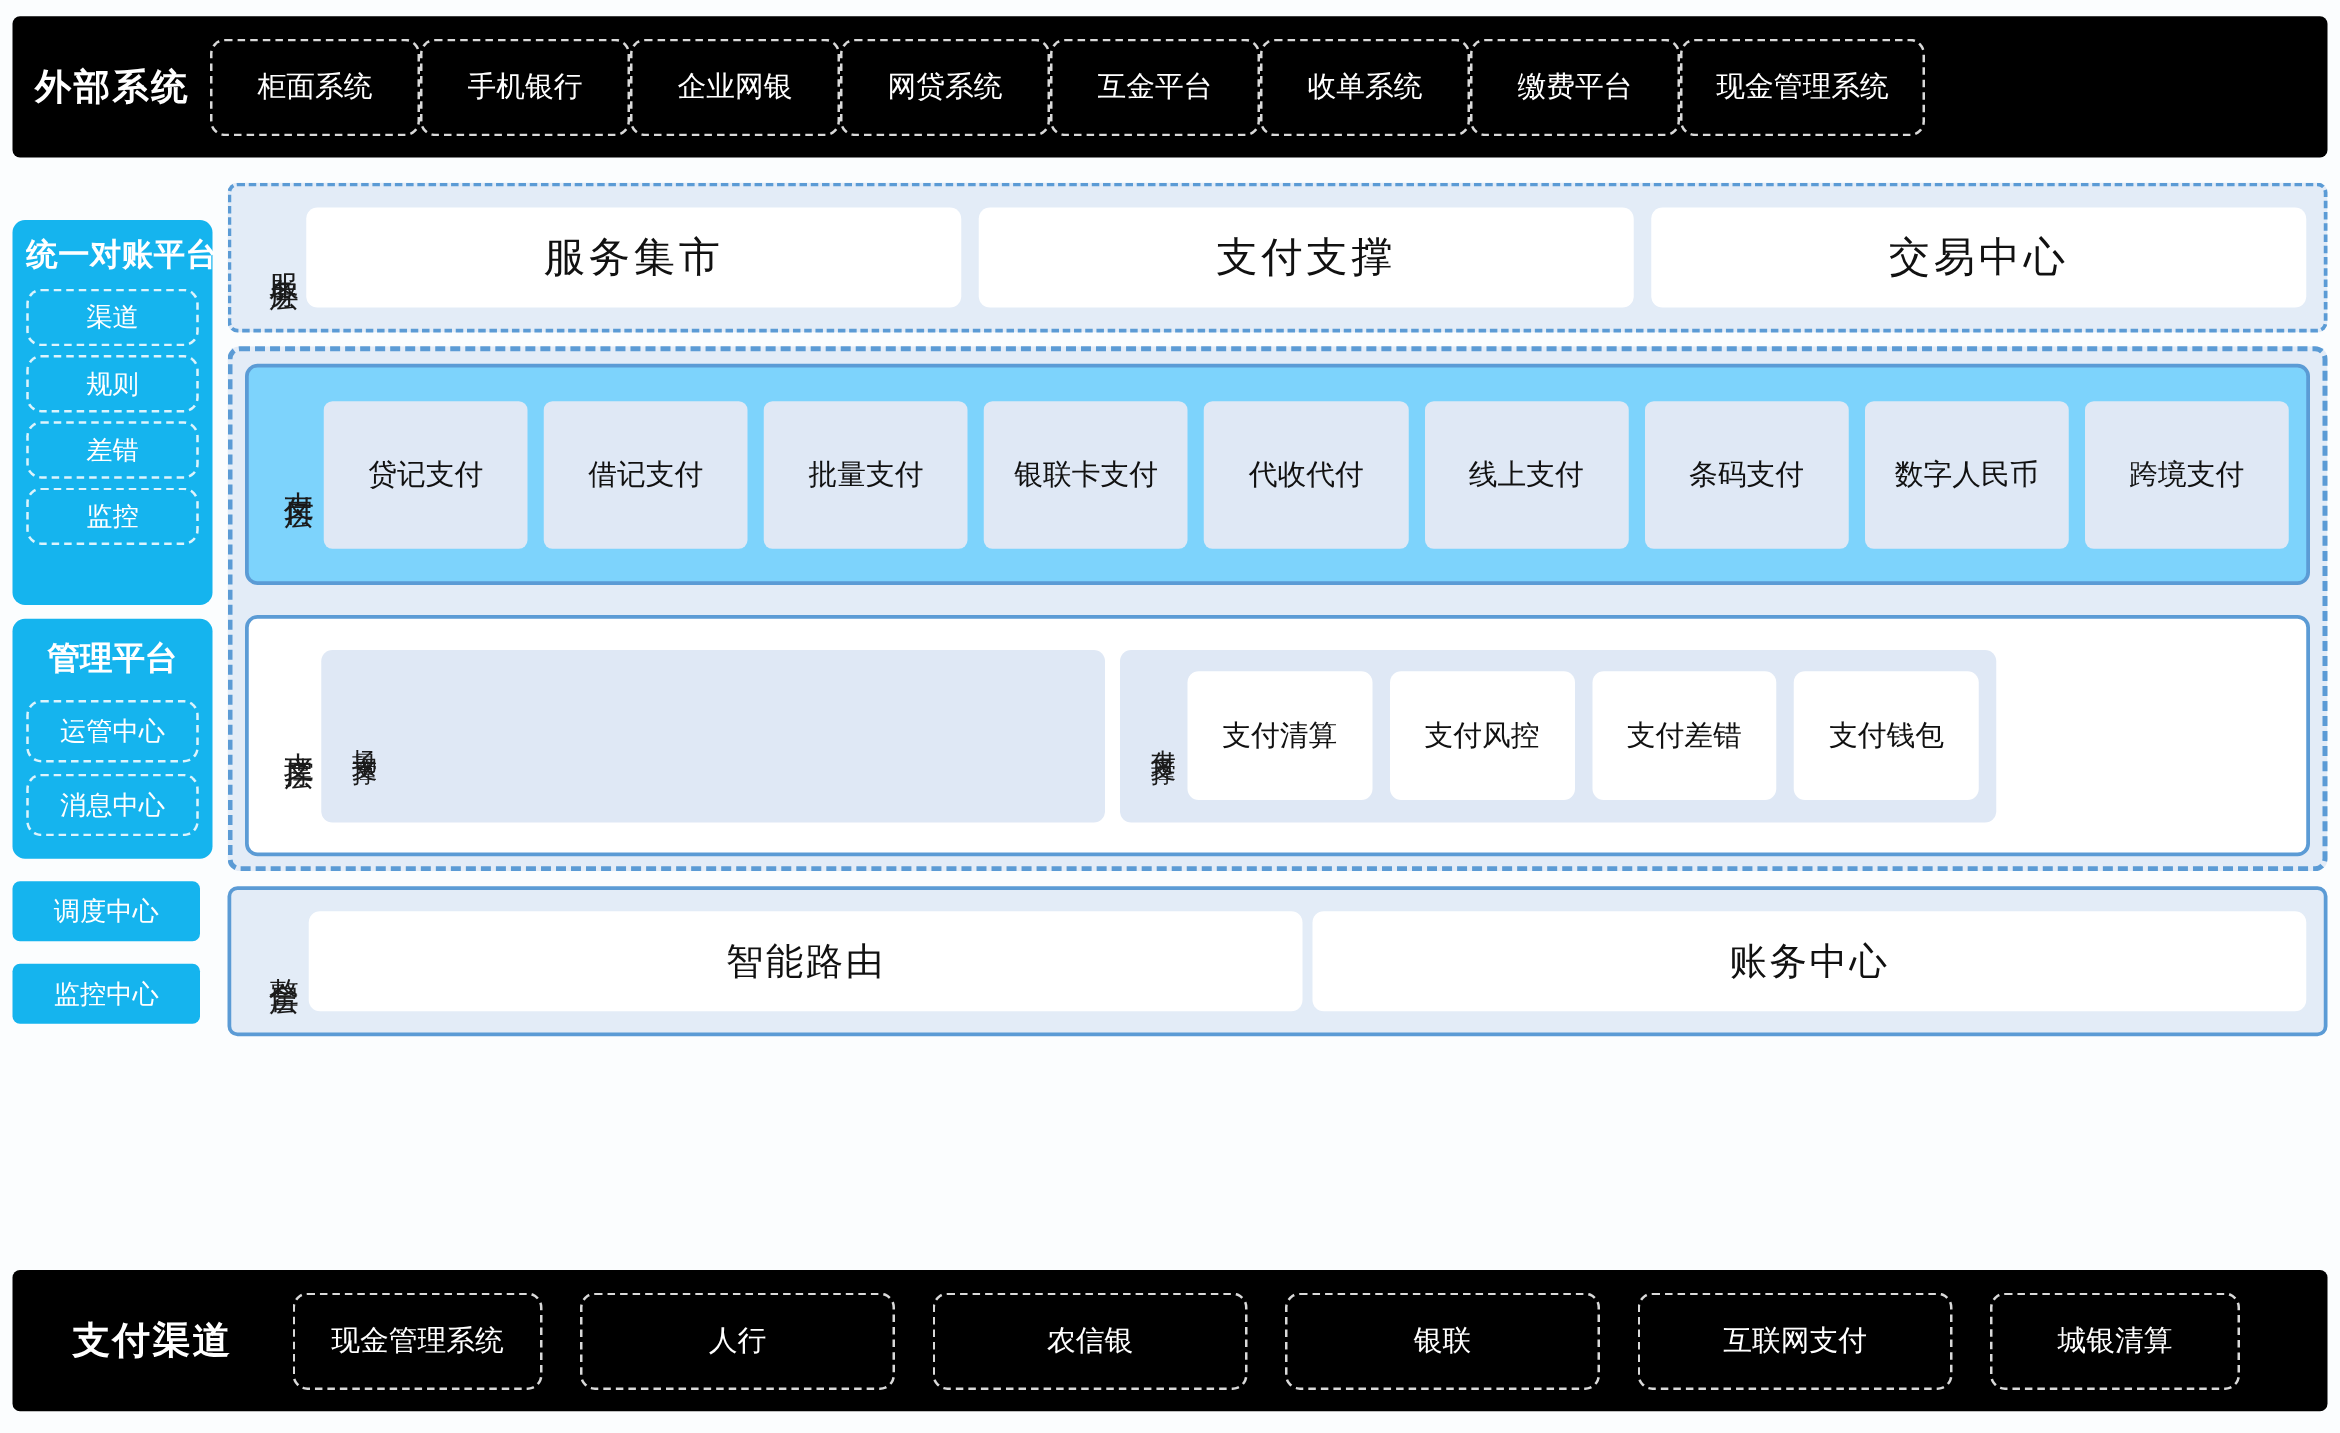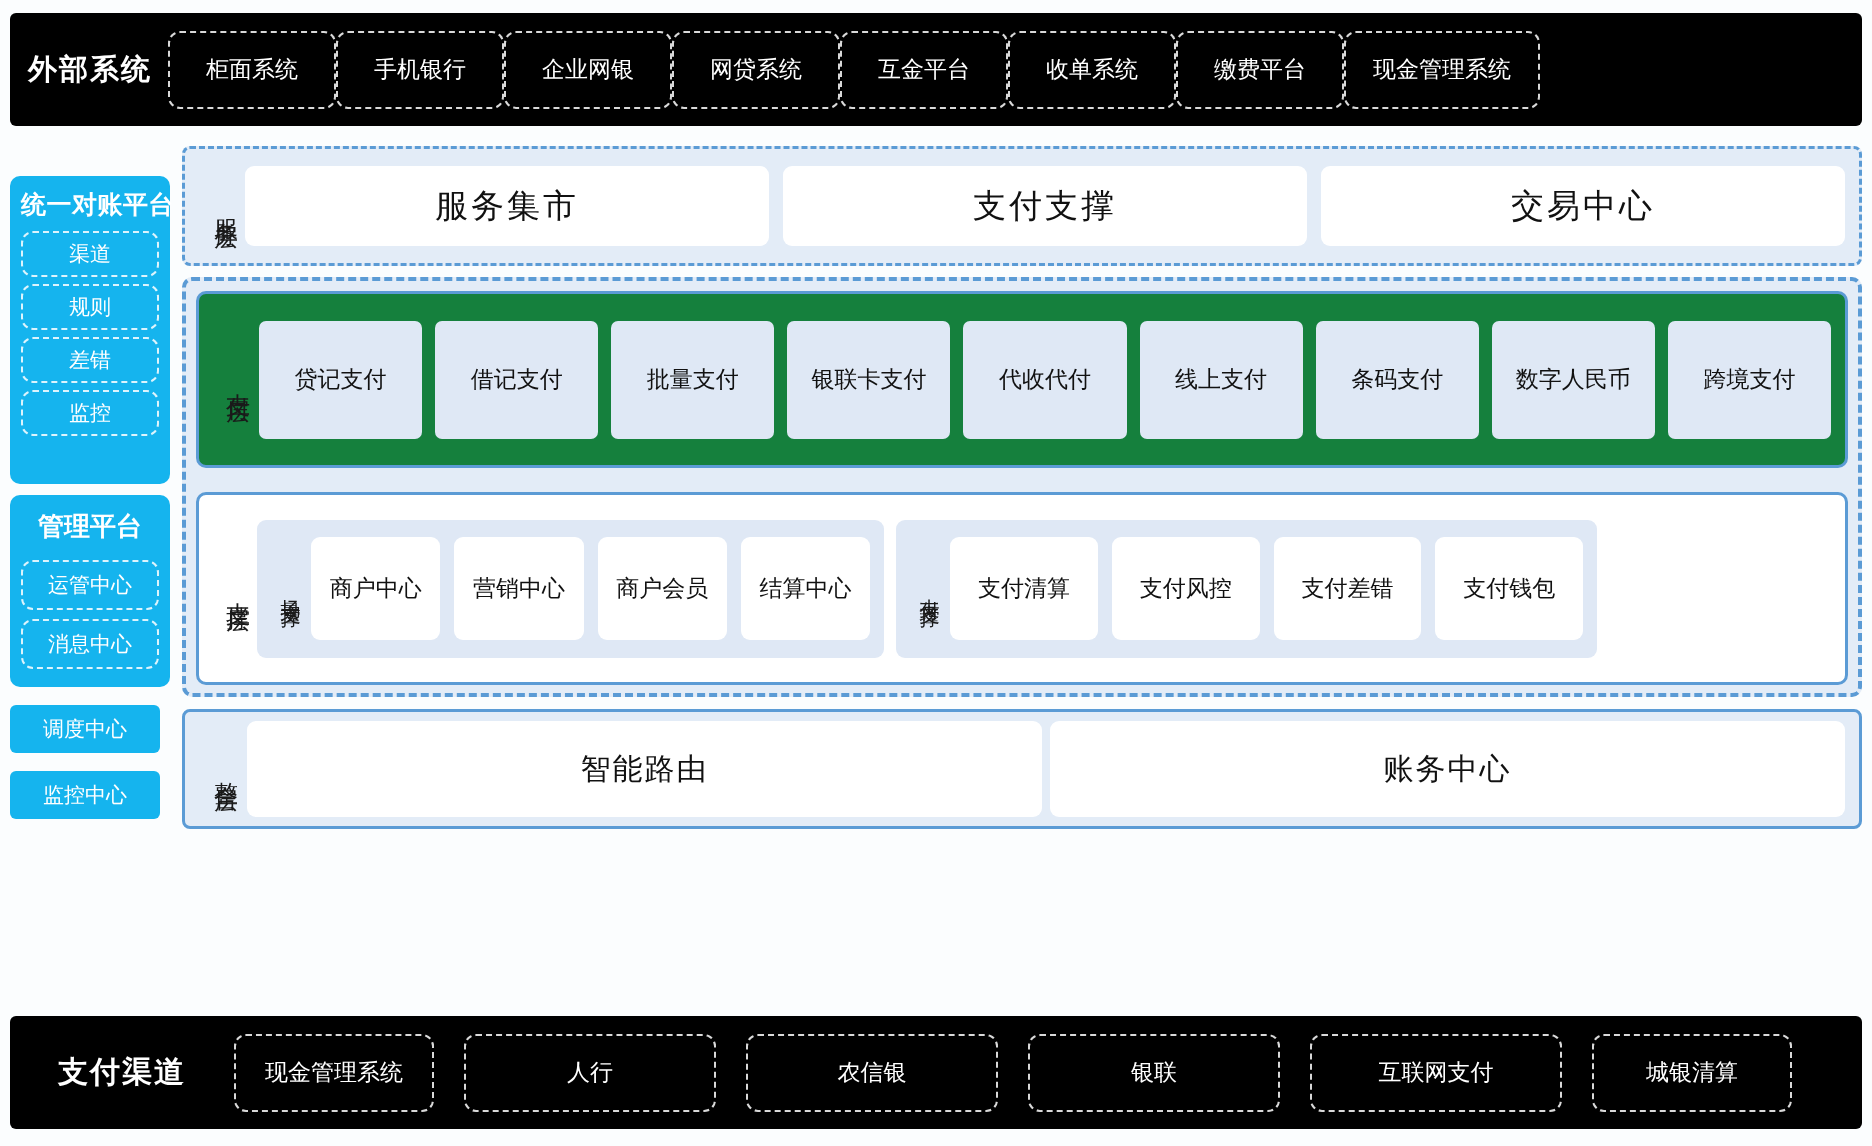--- a/index.html
+++ b/index.html
@@ -107,21 +107,21 @@
   
   #core-dashed{
     position:absolute;left:182px;top:277px;width:1680px;height:420px;
     border:4px dashed #5b9bd5;border-radius:10px;background:#e3ecf7;
     box-sizing:border-box;padding:10px;
   }
 
   
   #payment-layer{
     position:absolute;left:196px;top:291px;width:1652px;height:177px;
-    border:3px solid #5b9bd5;border-radius:10px;background:#15803d;
+    border:3px solid #5b9bd5;border-radius:10px;background:#7dd3fc;
     box-sizing:border-box;display:flex;align-items:center;padding:0 14px 0 12px;
   }
   #payment-layer .vlabel{width:40px;margin-right:8px;}
   #payment-cards{display:flex;gap:13px;flex:1;height:118px;}
   #payment-cards .card{
     flex:1;background:#dfe8f5;border-radius:7px;
     display:flex;align-items:center;justify-content:center;
     font-size:23px;color:#111;white-space:nowrap;
   }
 
@@ -148,21 +148,21 @@
   #group-scene{flex:0 0 627px;}
   #group-pay{flex:0 0 701px;}
 
   
   #integration-layer{
     position:absolute;left:182px;top:709px;width:1680px;height:120px;
     border:3px solid #5b9bd5;border-radius:8px;background:#e3ecf7;
     box-sizing:border-box;display:flex;align-items:center;padding:0 14px 0 12px;
   }
   #integration-layer .vlabel{width:42px;margin-right:8px;}
-  #integration-cards{display:flex;gap:8px;flex:1;height:96px;}
+  #integration-cards{display:flex;gap:8px;flex:1;height:80px;}
   #integration-cards .card{
     flex:1;background:#ffffff;border-radius:9px;
     display:flex;align-items:center;justify-content:center;
     font-size:30px;color:#111;letter-spacing:2px;
   }
 </style>
 </head>
 <body>
 
 <div class="page">
@@ -223,26 +223,20 @@
       <div class="card">跨境支付</div>
     </div>
   </div>
 
   <div id="support-layer">
     <div class="vlabel">支撑层</div>
     <div id="support-groups">
 
       <div class="support-group" id="group-scene">
         <div class="vlabel small">场景支撑</div>
-        <div class="cards">
-          <div class="card">商户中心</div>
-          <div class="card">营销中心</div>
-          <div class="card">商户会员</div>
-          <div class="card">结算中心</div>
-        </div>
       </div>
 
       <div class="support-group" id="group-pay">
         <div class="vlabel small">支付支撑</div>
         <div class="cards">
           <div class="card">支付清算</div>
           <div class="card">支付风控</div>
           <div class="card">支付差错</div>
           <div class="card">支付钱包</div>
         </div>

